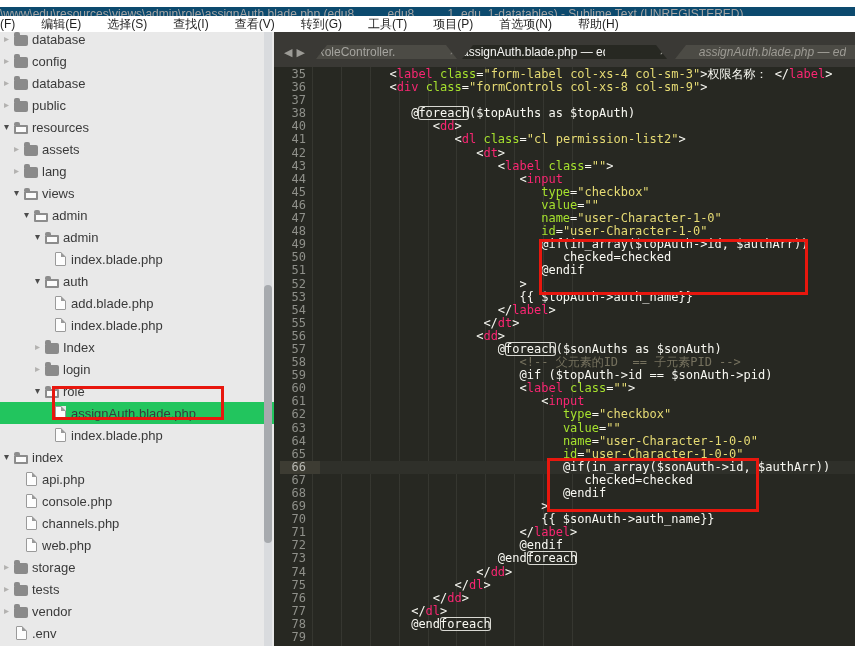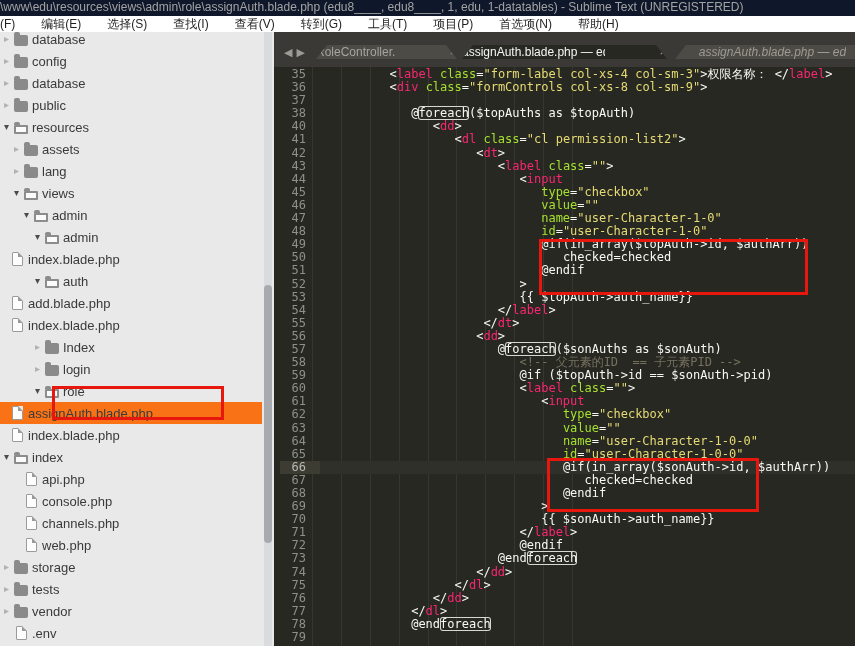--- a/index.html
+++ b/index.html
@@ -1,34 +1,34 @@
 <!DOCTYPE html>
 <html><head>
 <meta charset="utf-8">
 <style>
   html,body{margin:0;padding:0;background:#fff;}
   body{width:855px;height:646px;overflow:hidden;position:relative;
        font-family:"Liberation Sans",sans-serif;-webkit-font-smoothing:antialiased;}
 
   
-  .titlebar{position:absolute;left:0;top:0;width:855px;height:16px;background:#0f172a;
+  .titlebar{position:absolute;left:0;top:7px;width:855px;height:16px;background:#0c4a6e;
             font-size:12px;line-height:15px;color:#a3a3a3;white-space:nowrap;overflow:hidden;}
   
   .menubar{position:absolute;left:0;top:16px;width:855px;height:16px;background:#ffffff;
            display:flex;align-items:center;font-size:12px;color:#1f1f1f;white-space:nowrap;}
   .menu-item{padding:0 13px;line-height:16px;cursor:default;}
   .menu-item:first-child{padding-left:0;}
 
   
   .sidebar{position:absolute;left:0;top:32px;width:274px;height:614px;background:#e9e9e9;overflow:hidden;}
   .tree{margin-top:-4px;}
   .trow{height:22px;display:flex;align-items:center;font-size:13px;color:#3a3a3a;white-space:nowrap;}
-  .trow.sel{background:#f97316;width:262px;}
+  .trow.sel{background:#22c55e;width:262px;}
   .trow.d1{padding-left:4px;}  .trow.d2{padding-left:14px;} .trow.d3{padding-left:24px;}
-  .trow.d4{padding-left:35px;} .trow.d5{}
+  .trow.d4{padding-left:35px;} .trow.d5{padding-left:43px;}
   .arr{width:10px;flex:none;font-size:10px;line-height:22px;color:#b3b2b0;text-align:left;}
   .arr.open{color:#4c4c4c;}
   .ic{width:14px;height:15px;flex:none;margin-right:4px;position:relative;box-sizing:border-box;}
   .ic.fc{height:11px;margin-top:2px;background:#8a8a8a;border-radius:2px;}
   .ic.fc::before{content:"";position:absolute;top:-3px;left:0;width:6px;height:4px;background:#8a8a8a;border-radius:2px 2px 0 0;}
   .ic.fo{height:9px;margin-top:4px;background:#fbfbfb;border:2px solid #8c8c8c;border-radius:1px;}
   .ic.fo::before{content:"";position:absolute;top:-5px;left:-2px;width:6px;height:3px;background:#8c8c8c;border-radius:2px 2px 0 0;}
   .ic.file{width:11px;height:14px;margin:0 5px 0 2px;background:#fdfdfd;border:1px solid #9a9a9a;border-radius:1px;}
   .ic.file::before{content:"";position:absolute;top:-1px;right:-1px;border-style:solid;border-width:0 5px 5px 0;border-color:#e9e9e9 #e9e9e9 #9a9a9a #9a9a9a;}
   .sb-track{position:absolute;left:264px;top:0;width:8px;height:614px;background:#d9dbde;}

